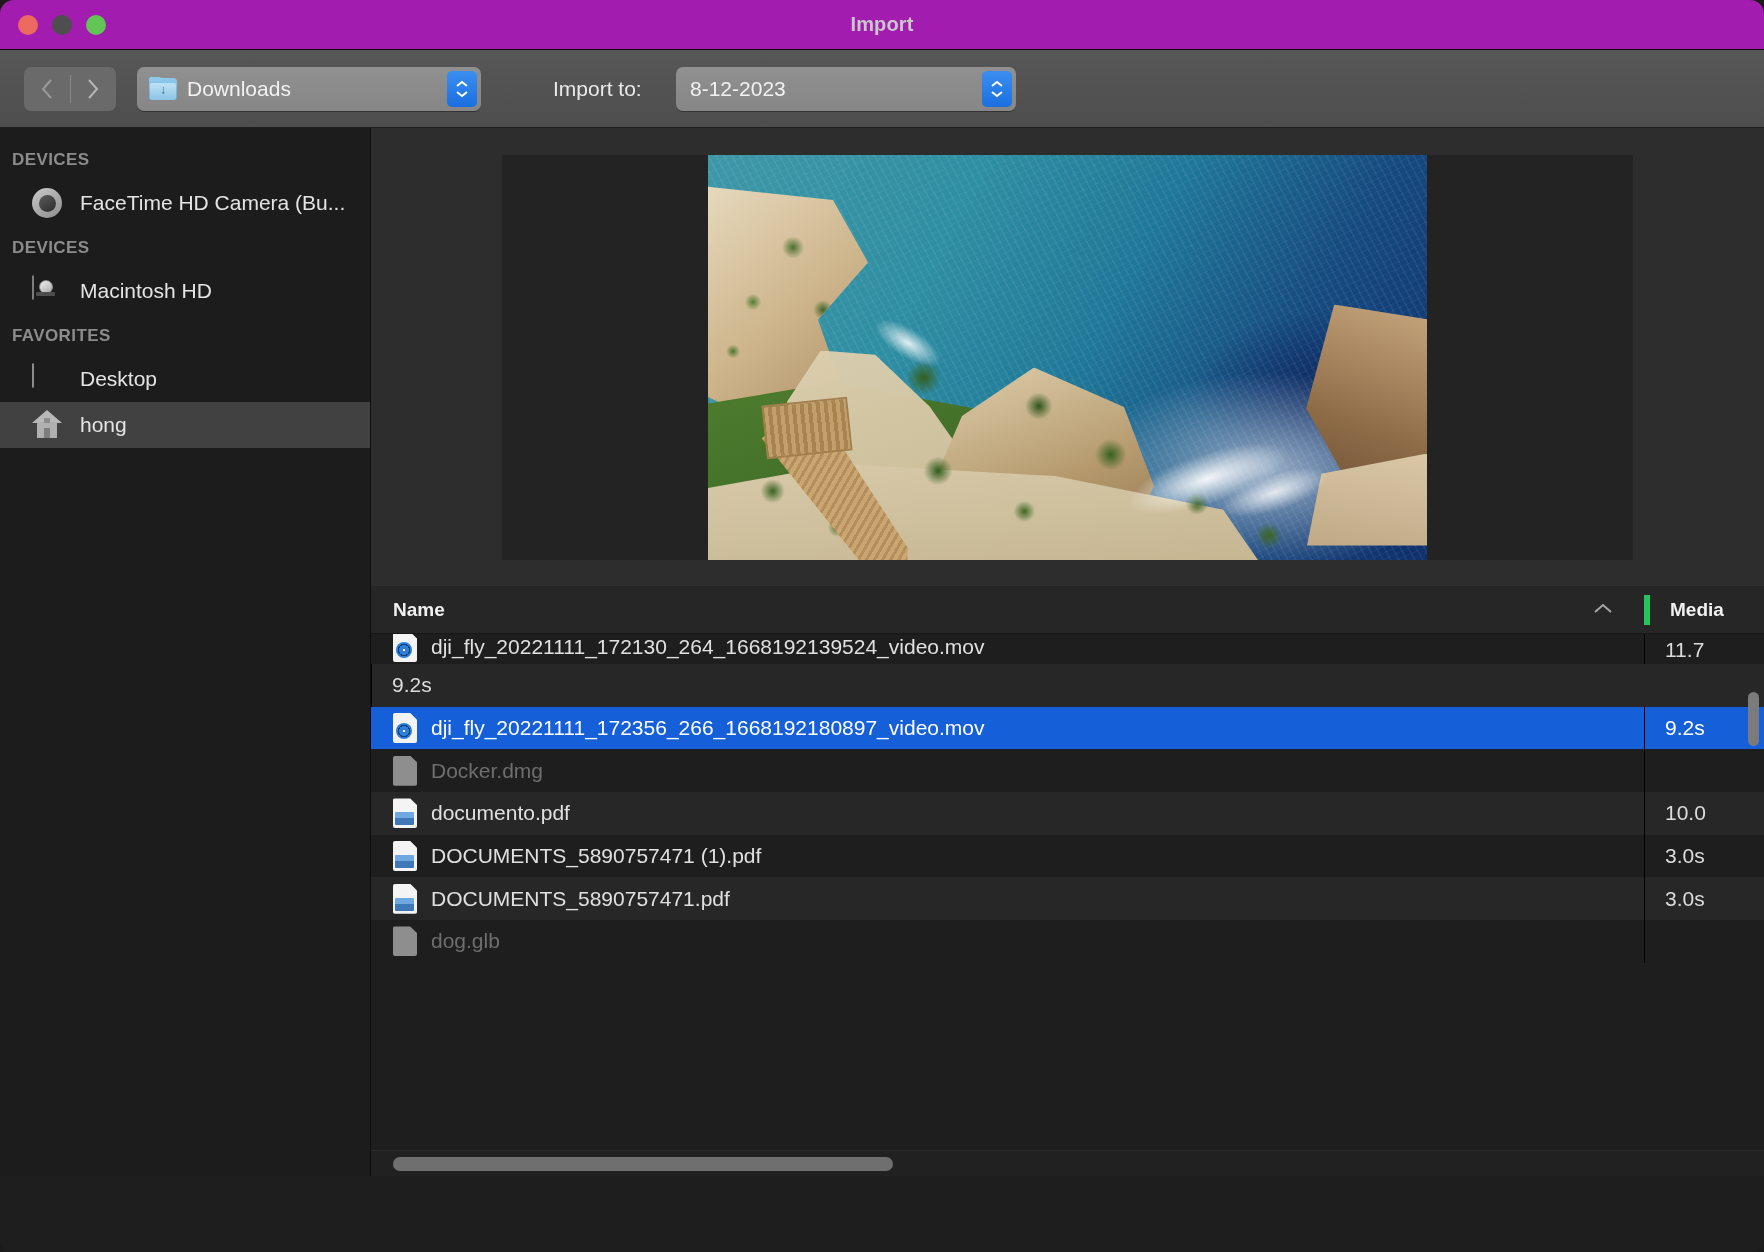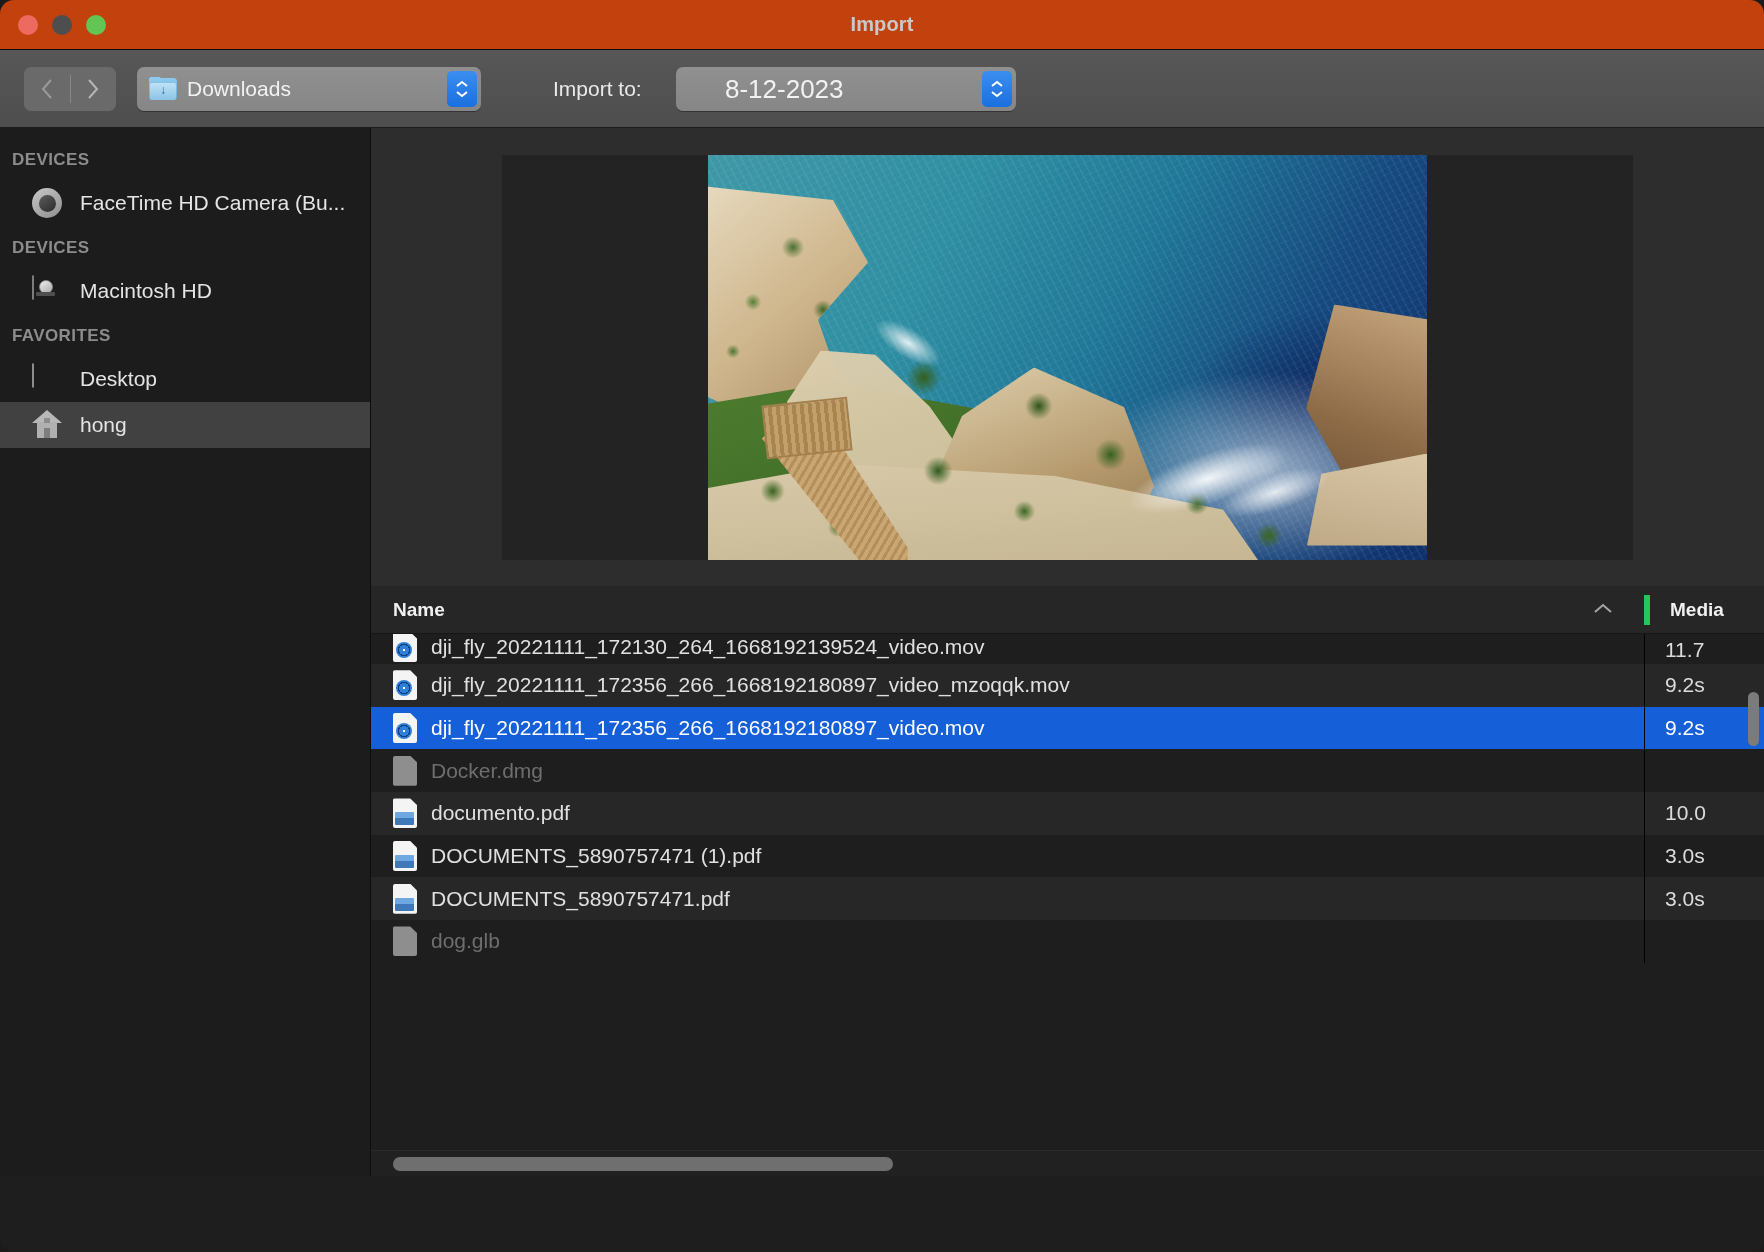--- a/index.html
+++ b/index.html
@@ -20,21 +20,21 @@
     border-radius: 14px;
     overflow: hidden;
   }
 
   
   #titlebar {
     position: absolute;
     top: 0; left: 0;
     width: 1764px;
     height: 50px;
-    background: #c2410c;
+    background: #a21caf;
     border-bottom: 1px solid #0c0c0c;
     display: flex;
     align-items: center;
   }
   #traffic-lights {
     position: absolute;
     left: 18px;
     top: 0;
     height: 50px;
     display: flex;
@@ -166,23 +166,22 @@
     left: 676px; top: 17px;
     width: 340px; height: 44px;
     background: linear-gradient(180deg, #909090 0%, #868686 100%);
     border-radius: 7px;
     display: flex;
     align-items: center;
     padding-left: 14px;
     box-shadow: 0 1px 0 rgba(0,0,0,0.35);
   }
   #dest-label {
-    font-size: 26px;
+    font-size: 21px;
     color: #f2f2f2;
-    margin-left: 35px;
   }
 
   
   #content {
     position: absolute;
     top: 128px; left: 0;
     width: 1764px;
     height: 1048px;
     display: flex;
   }
@@ -774,26 +773,20 @@
             <div class="namecell" style="padding-bottom:2px;">
               <span class="fileicon mov">
                   <span class="glyph"></span>
                 </span>
               <span>dji_fly_20221111_172130_264_1668192139524_video.mov</span>
             </div>
             <div class="mediacell" style="height:30px;align-items:flex-end;padding-bottom:2px;">11.7</div>
           </div>
 
           <div class="row alt">
-            <div class="namecell">
-              <span class="fileicon mov">
-                  <span class="glyph"></span>
-                </span>
-              <span>dji_fly_20221111_172356_266_1668192180897_video_mzoqqk.mov</span>
-            </div>
             <div class="mediacell">9.2s</div>
           </div>
 
           <div class="row selected">
             <div class="namecell">
               <span class="fileicon mov">
                   <span class="glyph"></span>
                 </span>
               <span>dji_fly_20221111_172356_266_1668192180897_video.mov</span>
             </div>

